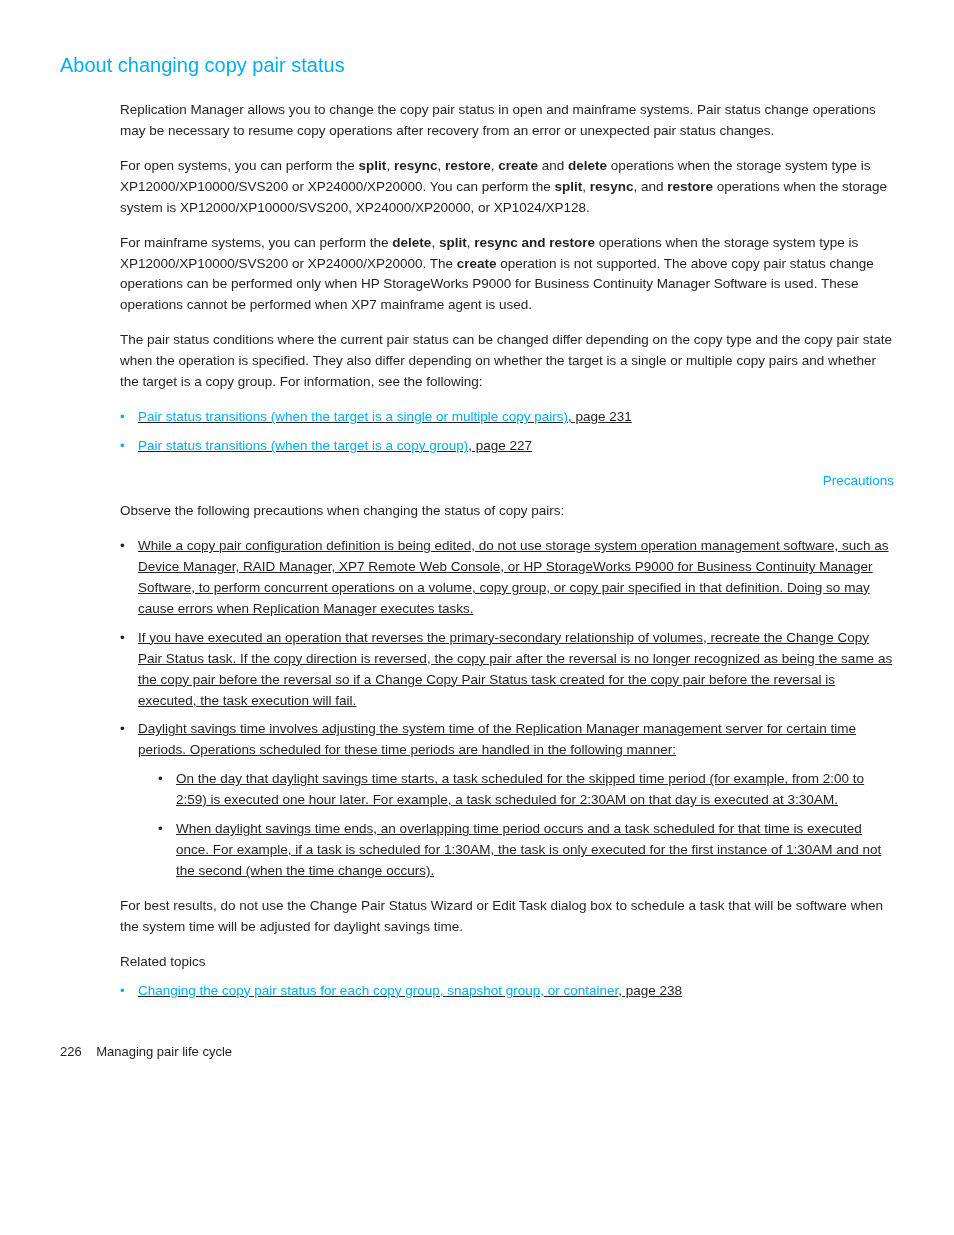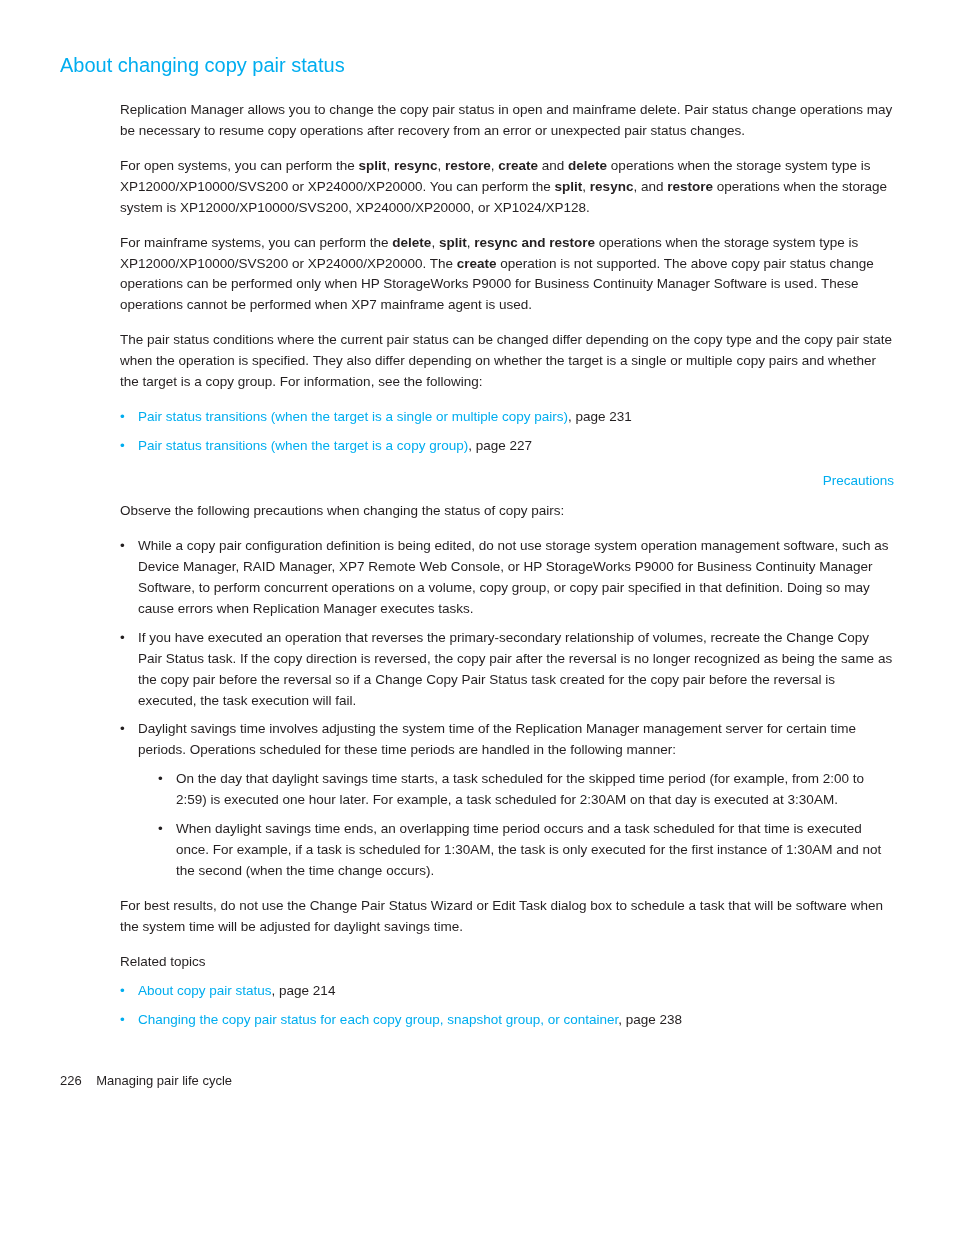--- a/index.html
+++ b/index.html
@@ -44,20 +44,21 @@
       font-size: 13.5px;
       font-weight: normal;
       margin-bottom: 10px;
       margin-top: 10px;
       text-align: right;
     }
 
     .bullet-list {
       list-style: none;
       margin-bottom: 14px;
+      text-decoration: underline;
     }
 
     .bullet-list li {
       position: relative;
       padding-left: 18px;
       margin-bottom: 8px;
       line-height: 1.55;
     }
 
     .bullet-list li::before {
@@ -123,21 +124,21 @@
 </head>
 <body>
 
 <div class="page">
 
   <h1 class="page-title">About changing copy pair status</h1>
 
   <div class="content-area">
 
     <p>
-      <span>Replication Manager allows you to change the copy pair status in open and mainframe delete. Pair status change operations may be necessary to resume copy operations after recovery from an error or unexpected pair status changes.</span>
+      <span>Replication Manager allows you to change the copy pair status in open and mainframe systems. Pair status change operations may be necessary to resume copy operations after recovery from an error or unexpected pair status changes.</span>
     </p>
 
     <p>
       For open systems, you can perform the <strong>split</strong>, <strong>resync</strong>, <strong>restore</strong>, <strong>create</strong> and <strong>delete</strong> operations when the storage system type is XP12000/XP10000/SVS200 or XP24000/XP20000. You can perform the <strong>split</strong>, <strong>resync</strong>, and <strong>restore</strong> operations when the storage system is XP12000/XP10000/SVS200, XP24000/XP20000, or XP1024/XP128.
     </p>
 
     <p>
       For mainframe systems, you can perform the <strong>delete</strong>, <strong>split</strong>, <strong>resync and restore</strong> operations when the storage system type is XP12000/XP10000/SVS200 or XP24000/XP20000. The <strong>create</strong> operation is not supported. The above copy pair status change operations can be performed only when HP StorageWorks P9000 for Business Continuity Manager Software is used. These operations cannot be performed when XP7 mainframe agent is used.
     </p>
 
@@ -179,23 +180,20 @@
     </ul>
 
     <p>
       For best results, do not use the Change Pair Status Wizard or Edit Task dialog box to schedule a task that will be software when the system time will be adjusted for daylight savings time.
     </p>
 
     <p class="related-topics-heading">Related topics</p>
 
     <ul class="bullet-list">
       <li class="link-item">
-        <a class="link" href="#">About copy pair status</a><span>, page 214</span>
-      </li>
-      <li class="link-item">
         <a class="link" href="#">Changing the copy pair status for each copy group, snapshot group, or container</a><span>, page 238</span>
       </li>
     </ul>
 
   </div>
 
   <div class="footer-area">
     <span class="footer-text">
       <span>226</span>&nbsp;&nbsp;&nbsp;&nbsp;<span>Managing pair life cycle</span>
     </span>

